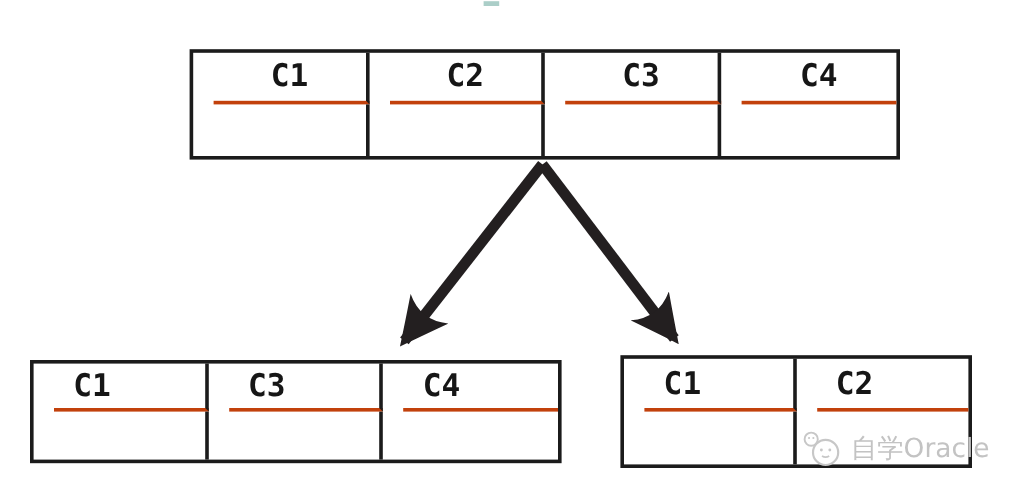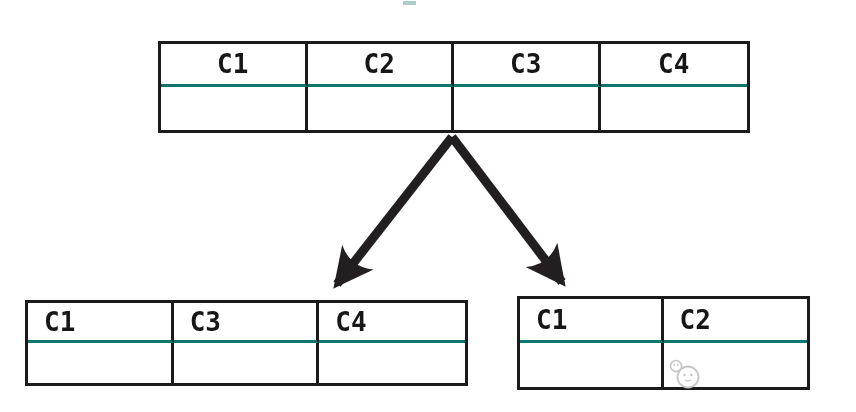--- a/index.html
+++ b/index.html
@@ -21,21 +21,21 @@
   .cell {
     display: flex;
     align-items: center;
     box-sizing: border-box;
     font-weight: bold;
     font-size: 26px;
     color: #161616;
     overflow: hidden;
   }
   .cell.inner-r { border-right: 3px solid #1b1b1b; }
-  .cell.inner-b { border-bottom: 3px solid #0f766e; }
+  .cell.inner-b { border-bottom: 3px solid #c2410c; margin-left: 17px; }
   .cell.center { justify-content: center; }
   .cell.padded { padding-left: 16px; justify-content: flex-start; }
 
   #top-table {
     left: 158px; top: 41px; width: 592px; height: 92px;
     grid-template-columns: repeat(4, 1fr);
     grid-template-rows: 43px 1fr;
   }
   #left-table {
     left: 25px; top: 300px; width: 443px; height: 86px;
@@ -125,15 +125,16 @@
   <div id="watermark">
     <svg width="36" height="36" viewBox="0 0 36 36">
       <circle cx="8" cy="10" r="5.5" fill="none" stroke="#c7c7c7" stroke-width="1.6"></circle>
       <circle cx="6.2" cy="9" r="0.9" fill="#c7c7c7"></circle>
       <circle cx="9.8" cy="9" r="0.9" fill="#c7c7c7"></circle>
       <circle cx="20" cy="21" r="10.5" fill="none" stroke="#c7c7c7" stroke-width="1.8"></circle>
       <circle cx="16.5" cy="19" r="1.2" fill="#c7c7c7"></circle>
       <circle cx="23.5" cy="19" r="1.2" fill="#c7c7c7"></circle>
       <path d="M17 24 q3 2 6 0" fill="none" stroke="#c7c7c7" stroke-width="1.4"></path>
     </svg>
+    <span>自学Oracle</span>
   </div>
 
 </div>
 
 </body></html>

